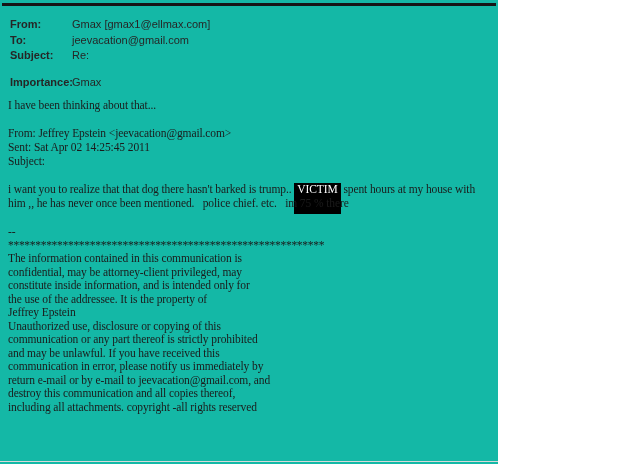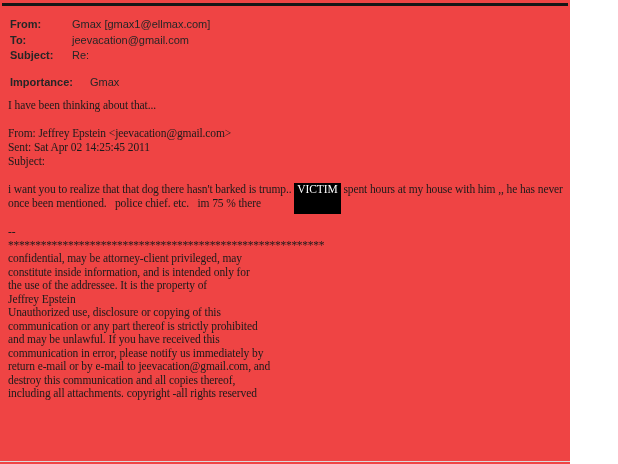--- a/index.html
+++ b/index.html
@@ -2,23 +2,23 @@
 <html><head>
 <meta charset="utf-8">
 <style>
   html, body {
     margin: 0;
     padding: 0;
     background: #ffffff;
   }
   .page {
     position: relative;
-    width: 570px;
+    width: 498px;
     height: 464px;
-    background: #ef4444;
+    background: #14b8a6;
     overflow: hidden;
     color: #1a1a1a;
   }
   .top-rule {
     height: 3px;
     background: #161616;
     margin: 3px 2px 0 2px;
   }
   
   .header {
@@ -34,21 +34,20 @@
   .field-label {
     width: 62px;
     flex: 0 0 62px;
     font-weight: bold;
   }
   .field-value {
     flex: 1;
   }
   .importance-row {
     margin-top: 11px;
-    gap: 18px;
   }
   
   .body {
     margin: 8px 6px 0 8px;
     font-family: "Liberation Serif", serif;
     font-size: 11.5px;
     letter-spacing: -0.1px;
     line-height: 14px;
     color: #1b1b1b;
   }
@@ -125,20 +124,21 @@
       <div>Subject:</div>
     </div>
 
     <p class="message-text"><span>i want you to realize that that dog there hasn't barked is trump.. </span><span class="redaction">VICTIM</span><span> spent hours at my house with him ,, he has never once been mentioned.   police chief. etc.   im 75 % there</span></p>
 
     <div class="sig-dashes">--</div>
 
     <div class="asterisk-line">**********************************************************</div>
 
     <div class="disclaimer">
+        <div class="disclaimer-line">The information contained in this communication is</div>
         <div class="disclaimer-line">confidential, may be attorney-client privileged, may</div>
         <div class="disclaimer-line">constitute inside information, and is intended only for</div>
         <div class="disclaimer-line">the use of the addressee. It is the property of</div>
         <div class="disclaimer-line">Jeffrey Epstein</div>
         <div class="disclaimer-line">Unauthorized use, disclosure or copying of this</div>
         <div class="disclaimer-line">communication or any part thereof is strictly prohibited</div>
         <div class="disclaimer-line">and may be unlawful. If you have received this</div>
         <div class="disclaimer-line">communication in error, please notify us immediately by</div>
         <div class="disclaimer-line">return e-mail or by e-mail to jeevacation@gmail.com, and</div>
         <div class="disclaimer-line">destroy this communication and all copies thereof,</div>

